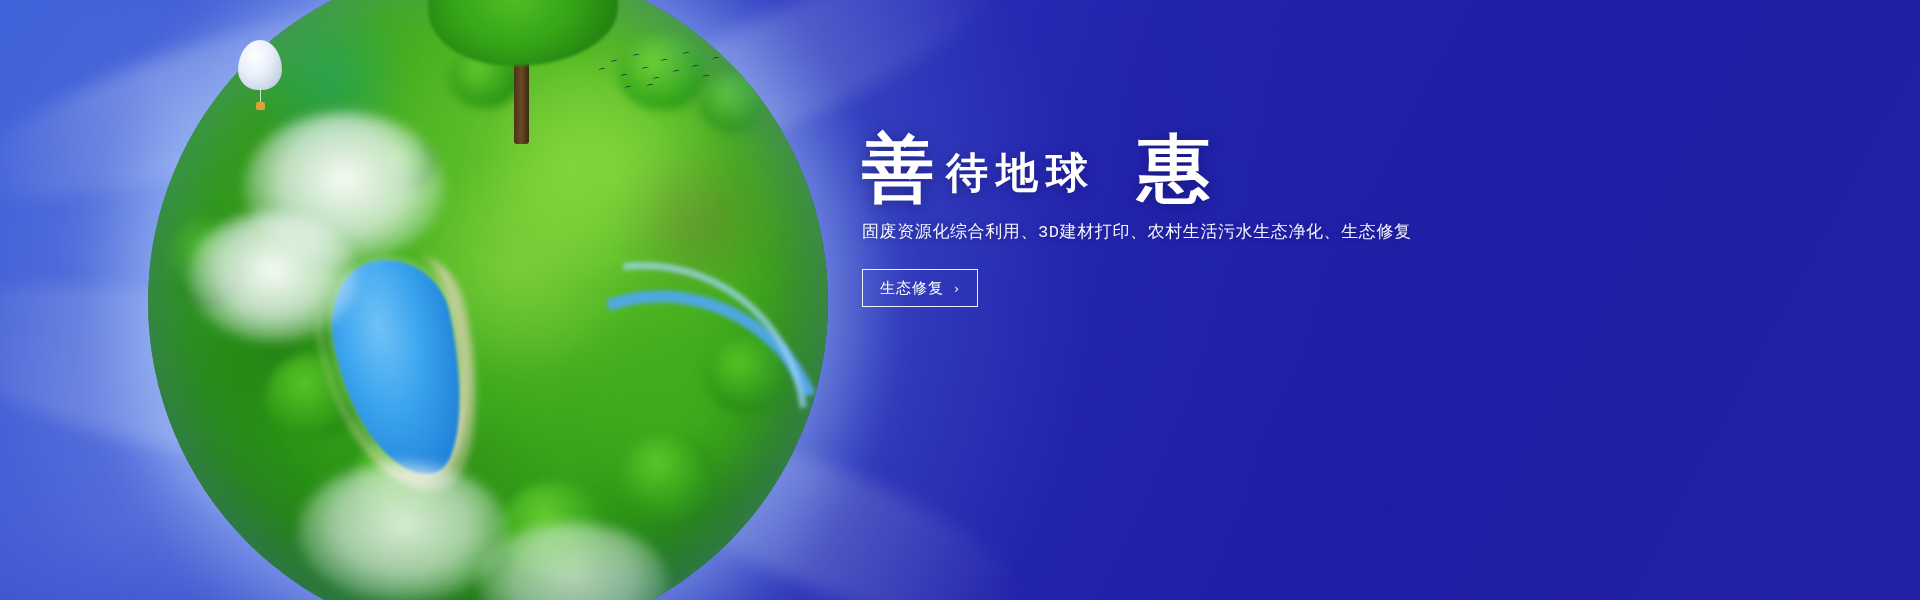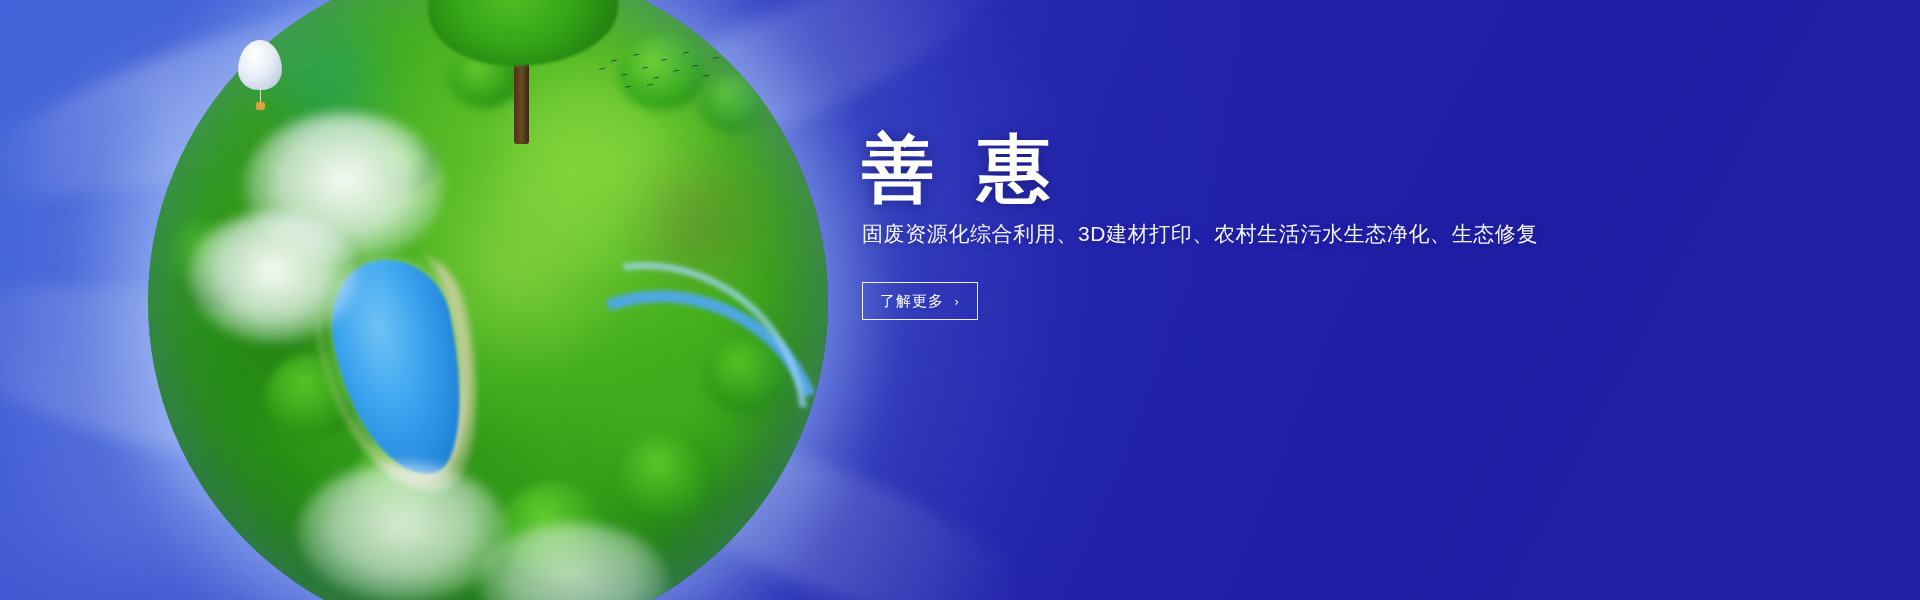--- a/index.html
+++ b/index.html
@@ -218,26 +218,26 @@
     font-weight:400;
     letter-spacing:9px;
     color:#ffffff;
     margin-top:6px;
     margin-bottom:22px;
     white-space:nowrap;
     text-shadow:0 1px 8px rgba(10,10,70,0.35);
   }
 
   .desc {
-    font-family:Liberation Sans, sans-serif;
-    font-size:21px;
+    font-family:Liberation Mono, monospace;
+    font-size:17px;
     font-weight:400;
     letter-spacing:0.6px;
     color:#f2f4ff;
-    margin-bottom:34px;
+    margin-bottom:26px;
     white-space:nowrap;
     text-shadow:0 1px 6px rgba(10,10,70,0.35);
   }
 
   .cta {
     display:inline-flex;
     align-items:center;
     justify-content:center;
     gap:10px;
     width:116px;
@@ -336,27 +336,28 @@
     <div class="bird" style="left:108px; top:27px;"></div>
     <div class="bird" style="left:118px; top:9px;"></div>
     <div class="bird" style="left:52px;  top:36px;"></div>
     <div class="bird" style="left:30px;  top:38px;"></div>
   </div>
 
   <div class="content">
 
     <div class="headline">
       <span class="hl-big">善</span>
+      <span class="hl-small">待地球</span>
       <span class="hl-gap"></span>
       <span class="hl-big">惠</span>
     </div>
 
 
     <div class="desc">固废资源化综合利用、3D建材打印、农村生活污水生态净化、生态修复</div>
 
     <button class="cta">
-      <span>了解更多</span>
+      <span>生态修复</span>
       <span class="cta-arrow">›</span>
     </button>
 
   </div>
 
 </div>
 
 </body></html>

